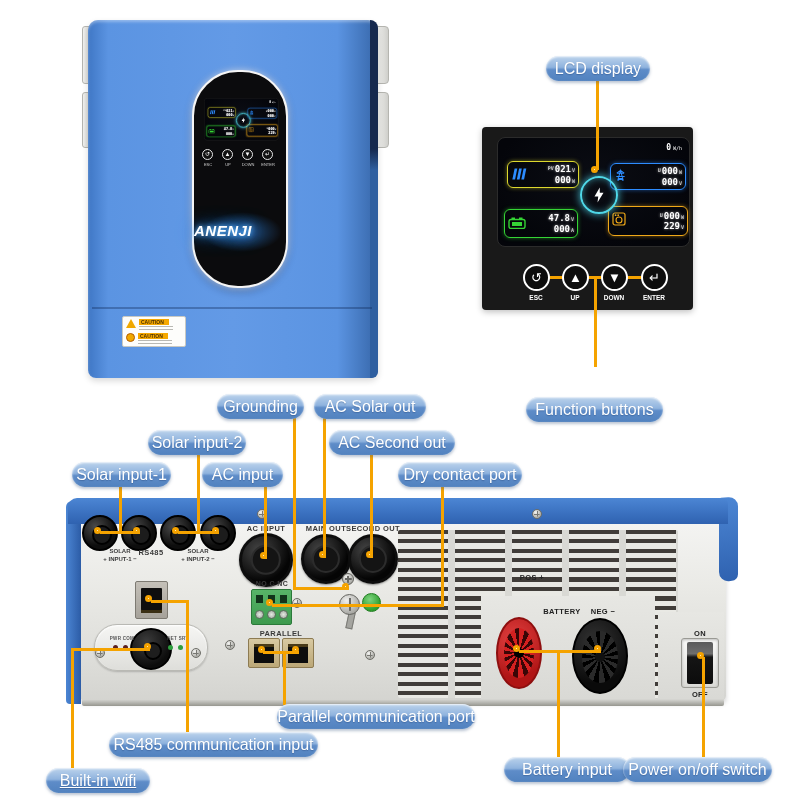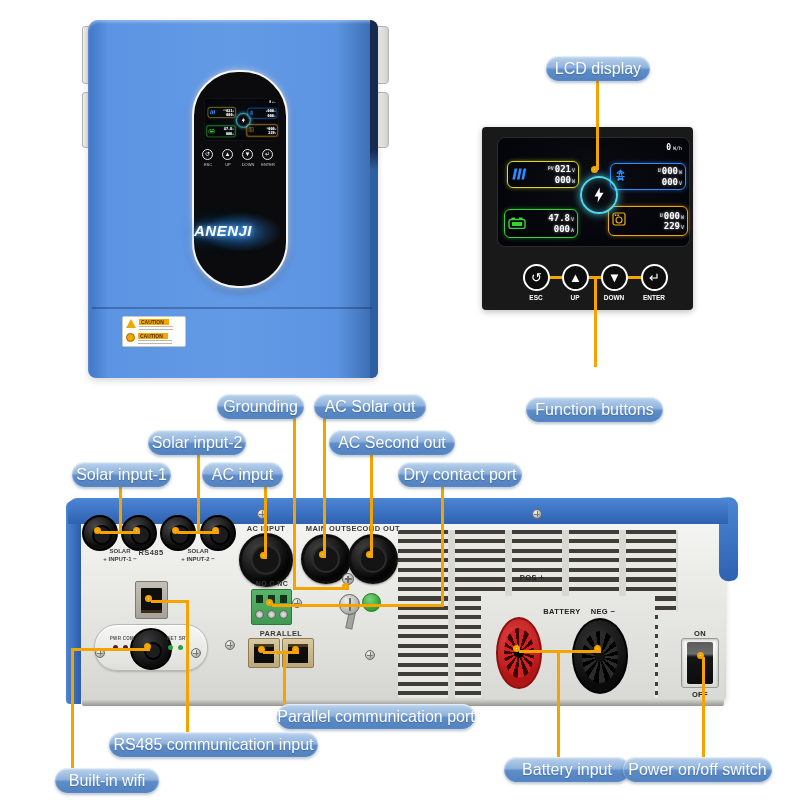--- a/index.html
+++ b/index.html
@@ -473,17 +473,17 @@
   <div class="pill" style="left:526px;top:365px;width:137px;margin-top:32px;">Function buttons</div>
   <div class="pill" style="left:217px;top:394px;width:87px;">Grounding</div>
   <div class="pill" style="left:314px;top:394px;width:112px;">AC Solar out</div>
   <div class="pill" style="left:148px;top:430px;width:98px;">Solar input-2</div>
   <div class="pill" style="left:329px;top:430px;width:126px;">AC Second out</div>
   <div class="pill" style="left:72px;top:462px;width:99px;">Solar input-1</div>
   <div class="pill" style="left:202px;top:462px;width:81px;">AC input</div>
   <div class="pill" style="left:398px;top:462px;width:124px;">Dry contact port</div>
   <div class="pill" style="left:277px;top:704px;width:198px;">Parallel communication port</div>
   <div class="pill" style="left:109px;top:732px;width:209px;">RS485 communication input</div>
-  <div class="pill" style="left:55px;top:768px;width:104px;">Built-in wifi</div>
+  <div class="pill" style="left:46px;top:768px;width:104px;text-decoration:underline;">Built-in wifi</div>
   <div class="pill" style="left:504px;top:757px;width:126px;">Battery input</div>
   <div class="pill" style="left:623px;top:757px;width:149px;">Power on/off switch</div>
 
 </div>
 
 </body></html>

